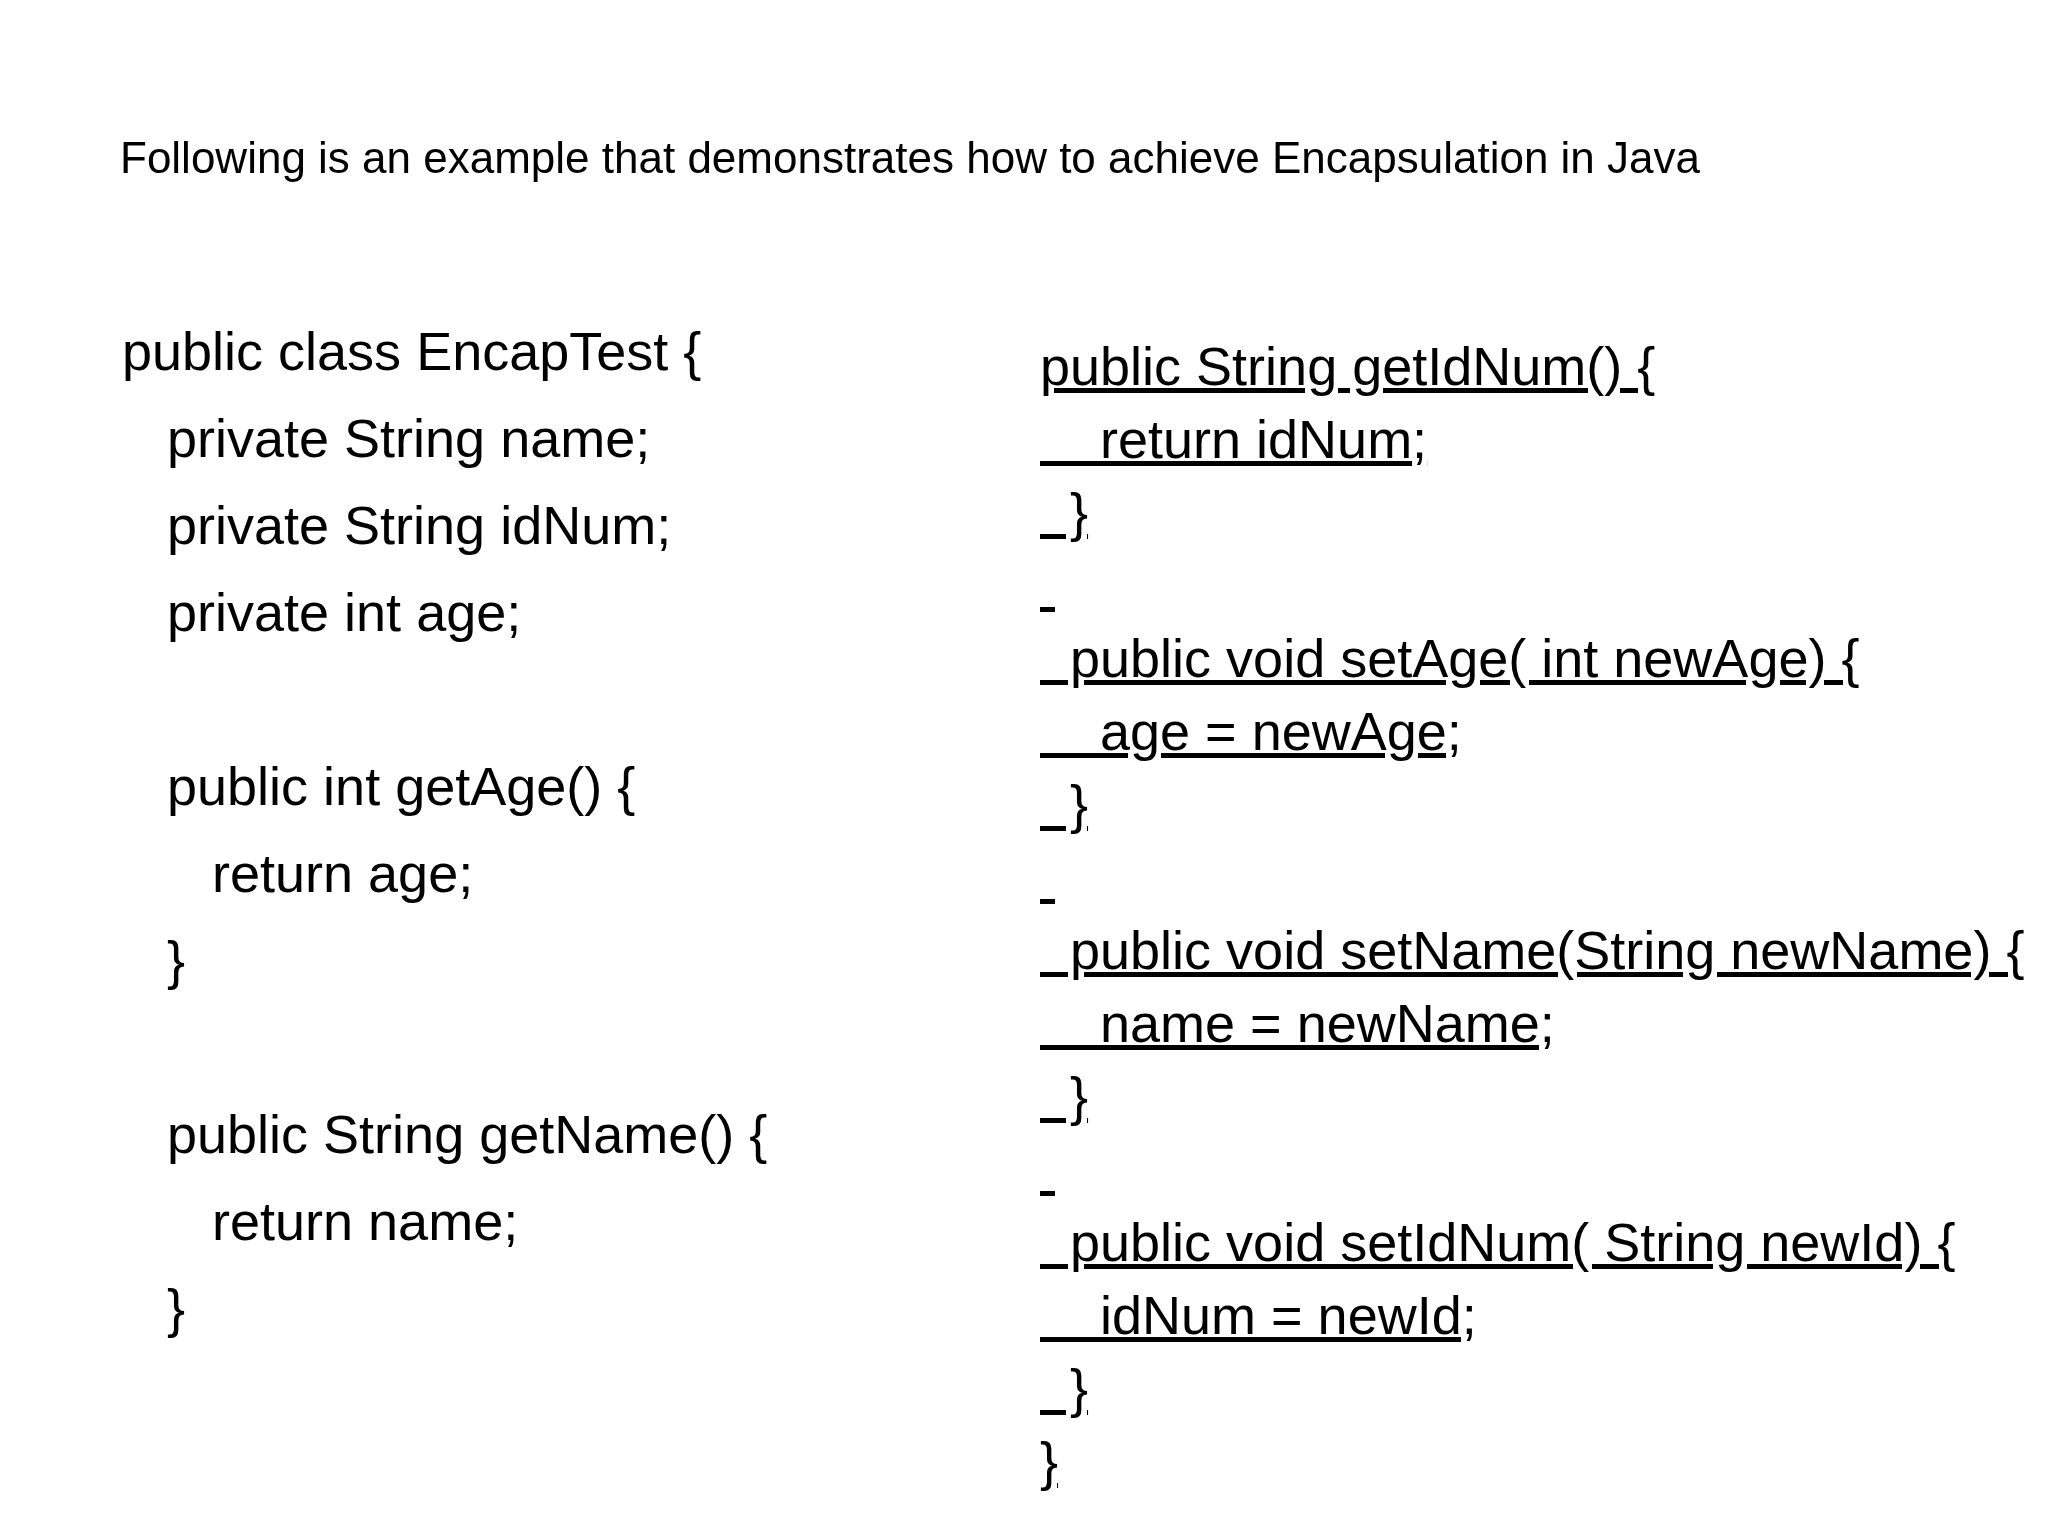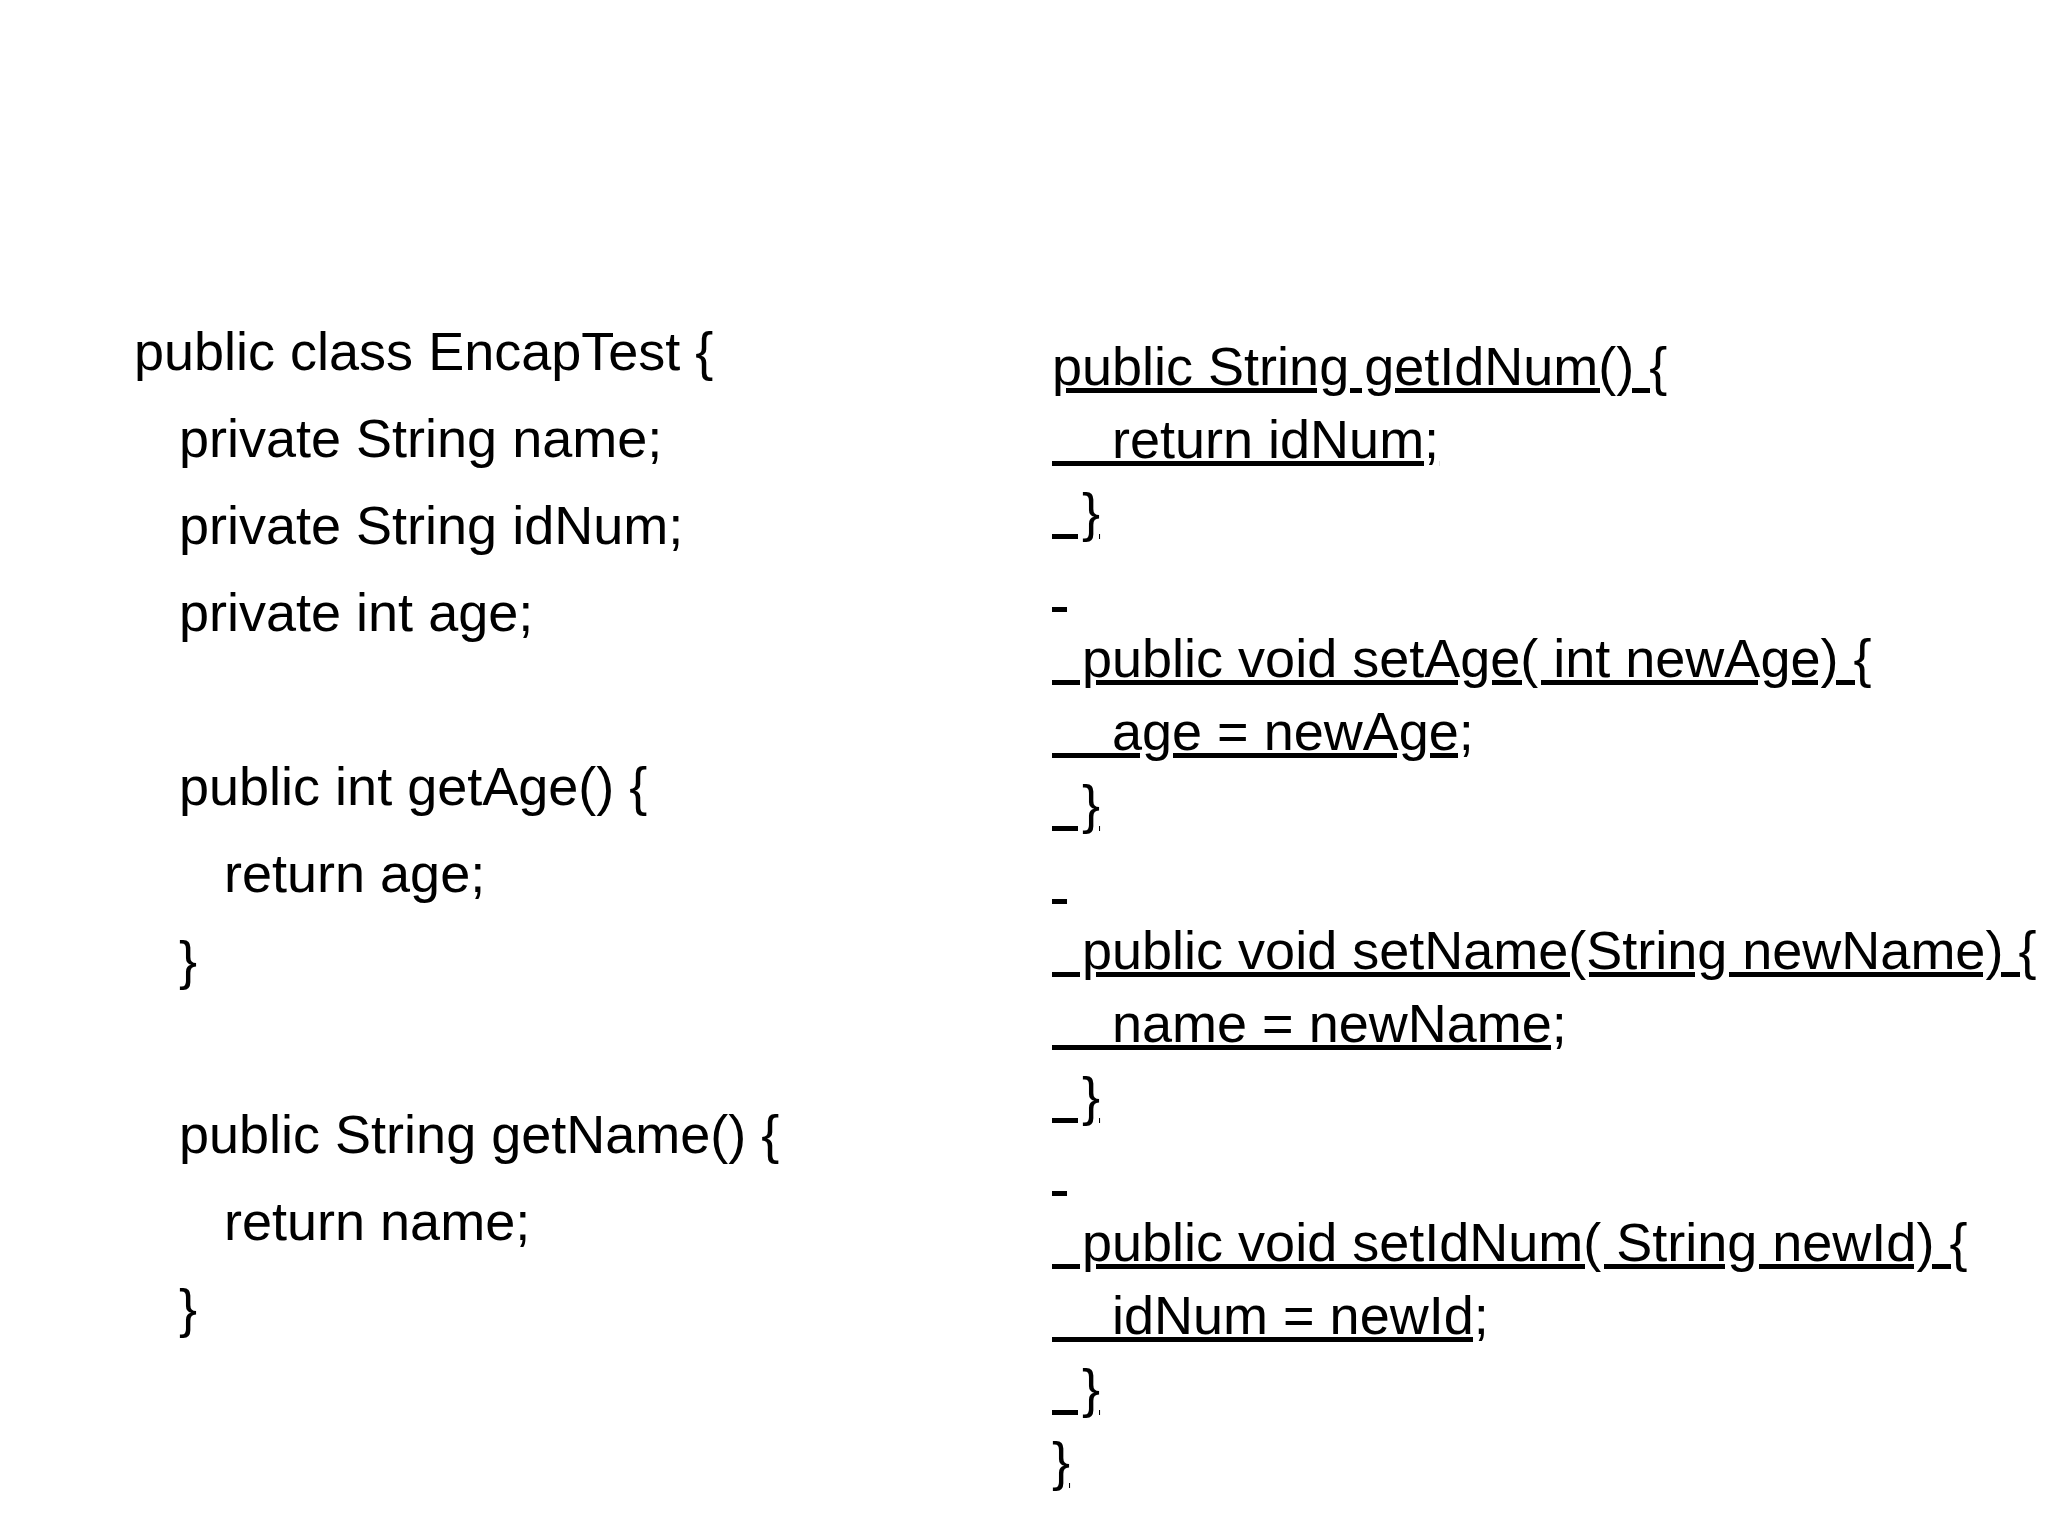--- a/index.html
+++ b/index.html
@@ -66,32 +66,32 @@
   .code-col-right {
     left: 1040px;
     top: 330px;
     font-size: 54px;
     line-height: 73px;
     text-decoration: underline;
   }
   .code-line {
     white-space: pre;
     min-height: 1px;
-    margin-left: 12px;
   }
   .code-line.blank {
     color: transparent;
   }
 </style>
 </head>
 <body>
 
 <div class="slide">
 
   <div class="heading-block">
+    <div class="slide-subtitle">Following is an example that demonstrates how to achieve Encapsulation in Java</div>
   </div>
 
   <div class="code-columns">
     <div class="code-col code-col-left"><div class="code-line">public class EncapTest {</div><div class="code-line">   private String name;</div><div class="code-line">   private String idNum;</div><div class="code-line">   private int age;</div><div class="code-line blank">&nbsp;</div><div class="code-line">   public int getAge() {</div><div class="code-line">      return age;</div><div class="code-line">   }</div><div class="code-line blank">&nbsp;</div><div class="code-line">   public String getName() {</div><div class="code-line">      return name;</div><div class="code-line">   }</div></div>
     <div class="code-col code-col-right"><div class="code-line">public String getIdNum() {</div><div class="code-line">    return idNum;</div><div class="code-line">  }</div><div class="code-line blank">&nbsp;</div><div class="code-line">  public void setAge( int newAge) {</div><div class="code-line">    age = newAge;</div><div class="code-line">  }</div><div class="code-line blank">&nbsp;</div><div class="code-line">  public void setName(String newName) {</div><div class="code-line">    name = newName;</div><div class="code-line">  }</div><div class="code-line blank">&nbsp;</div><div class="code-line">  public void setIdNum( String newId) {</div><div class="code-line">    idNum = newId;</div><div class="code-line">  }</div><div class="code-line">}</div></div>
   </div>
 
 </div>
 
 </body></html>

